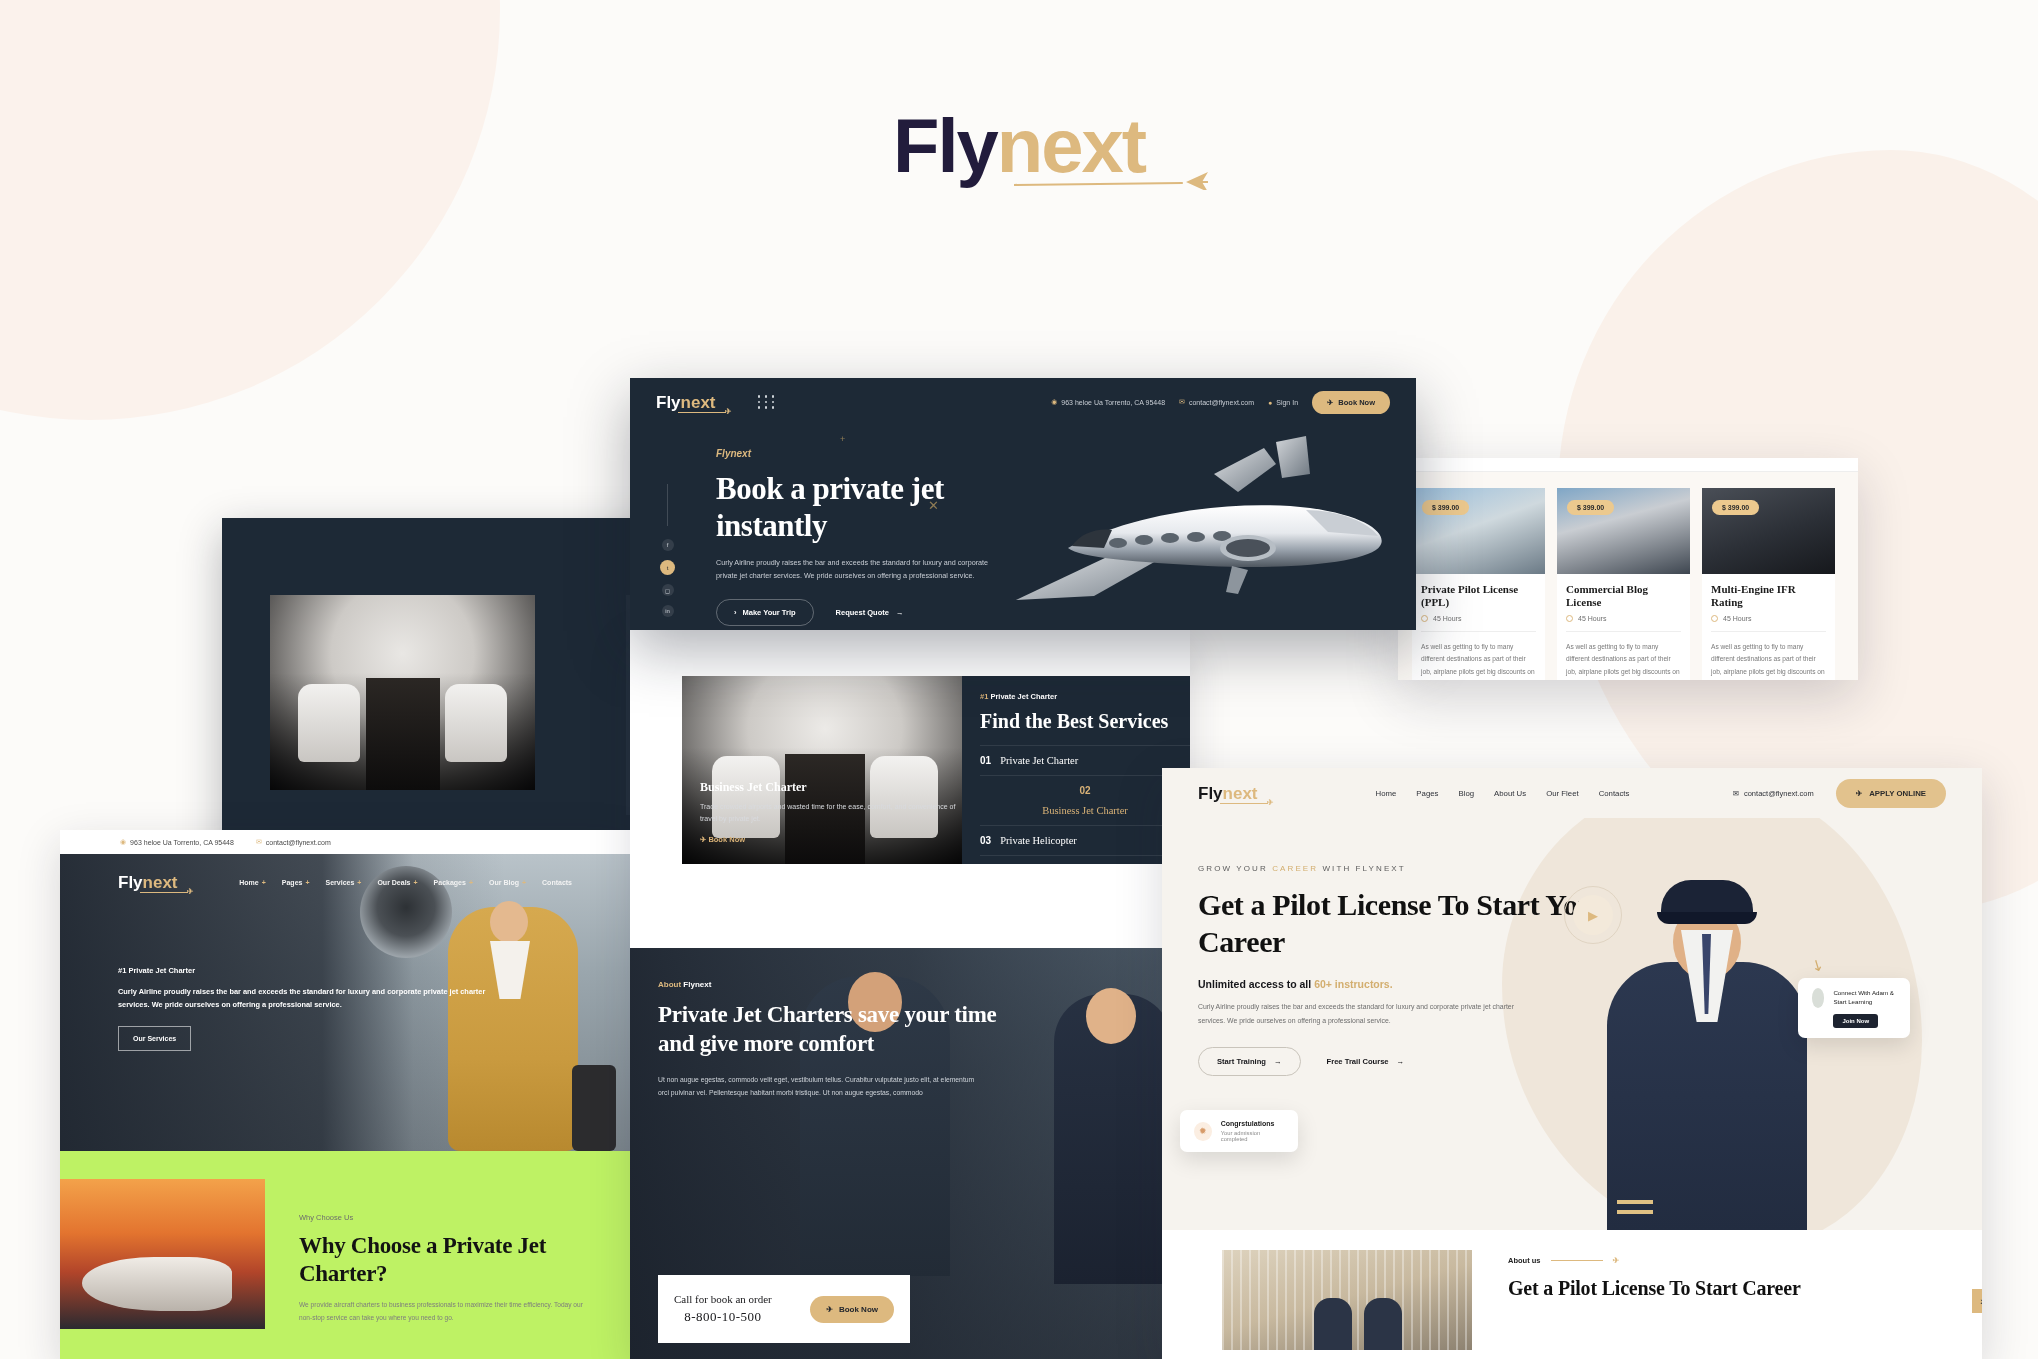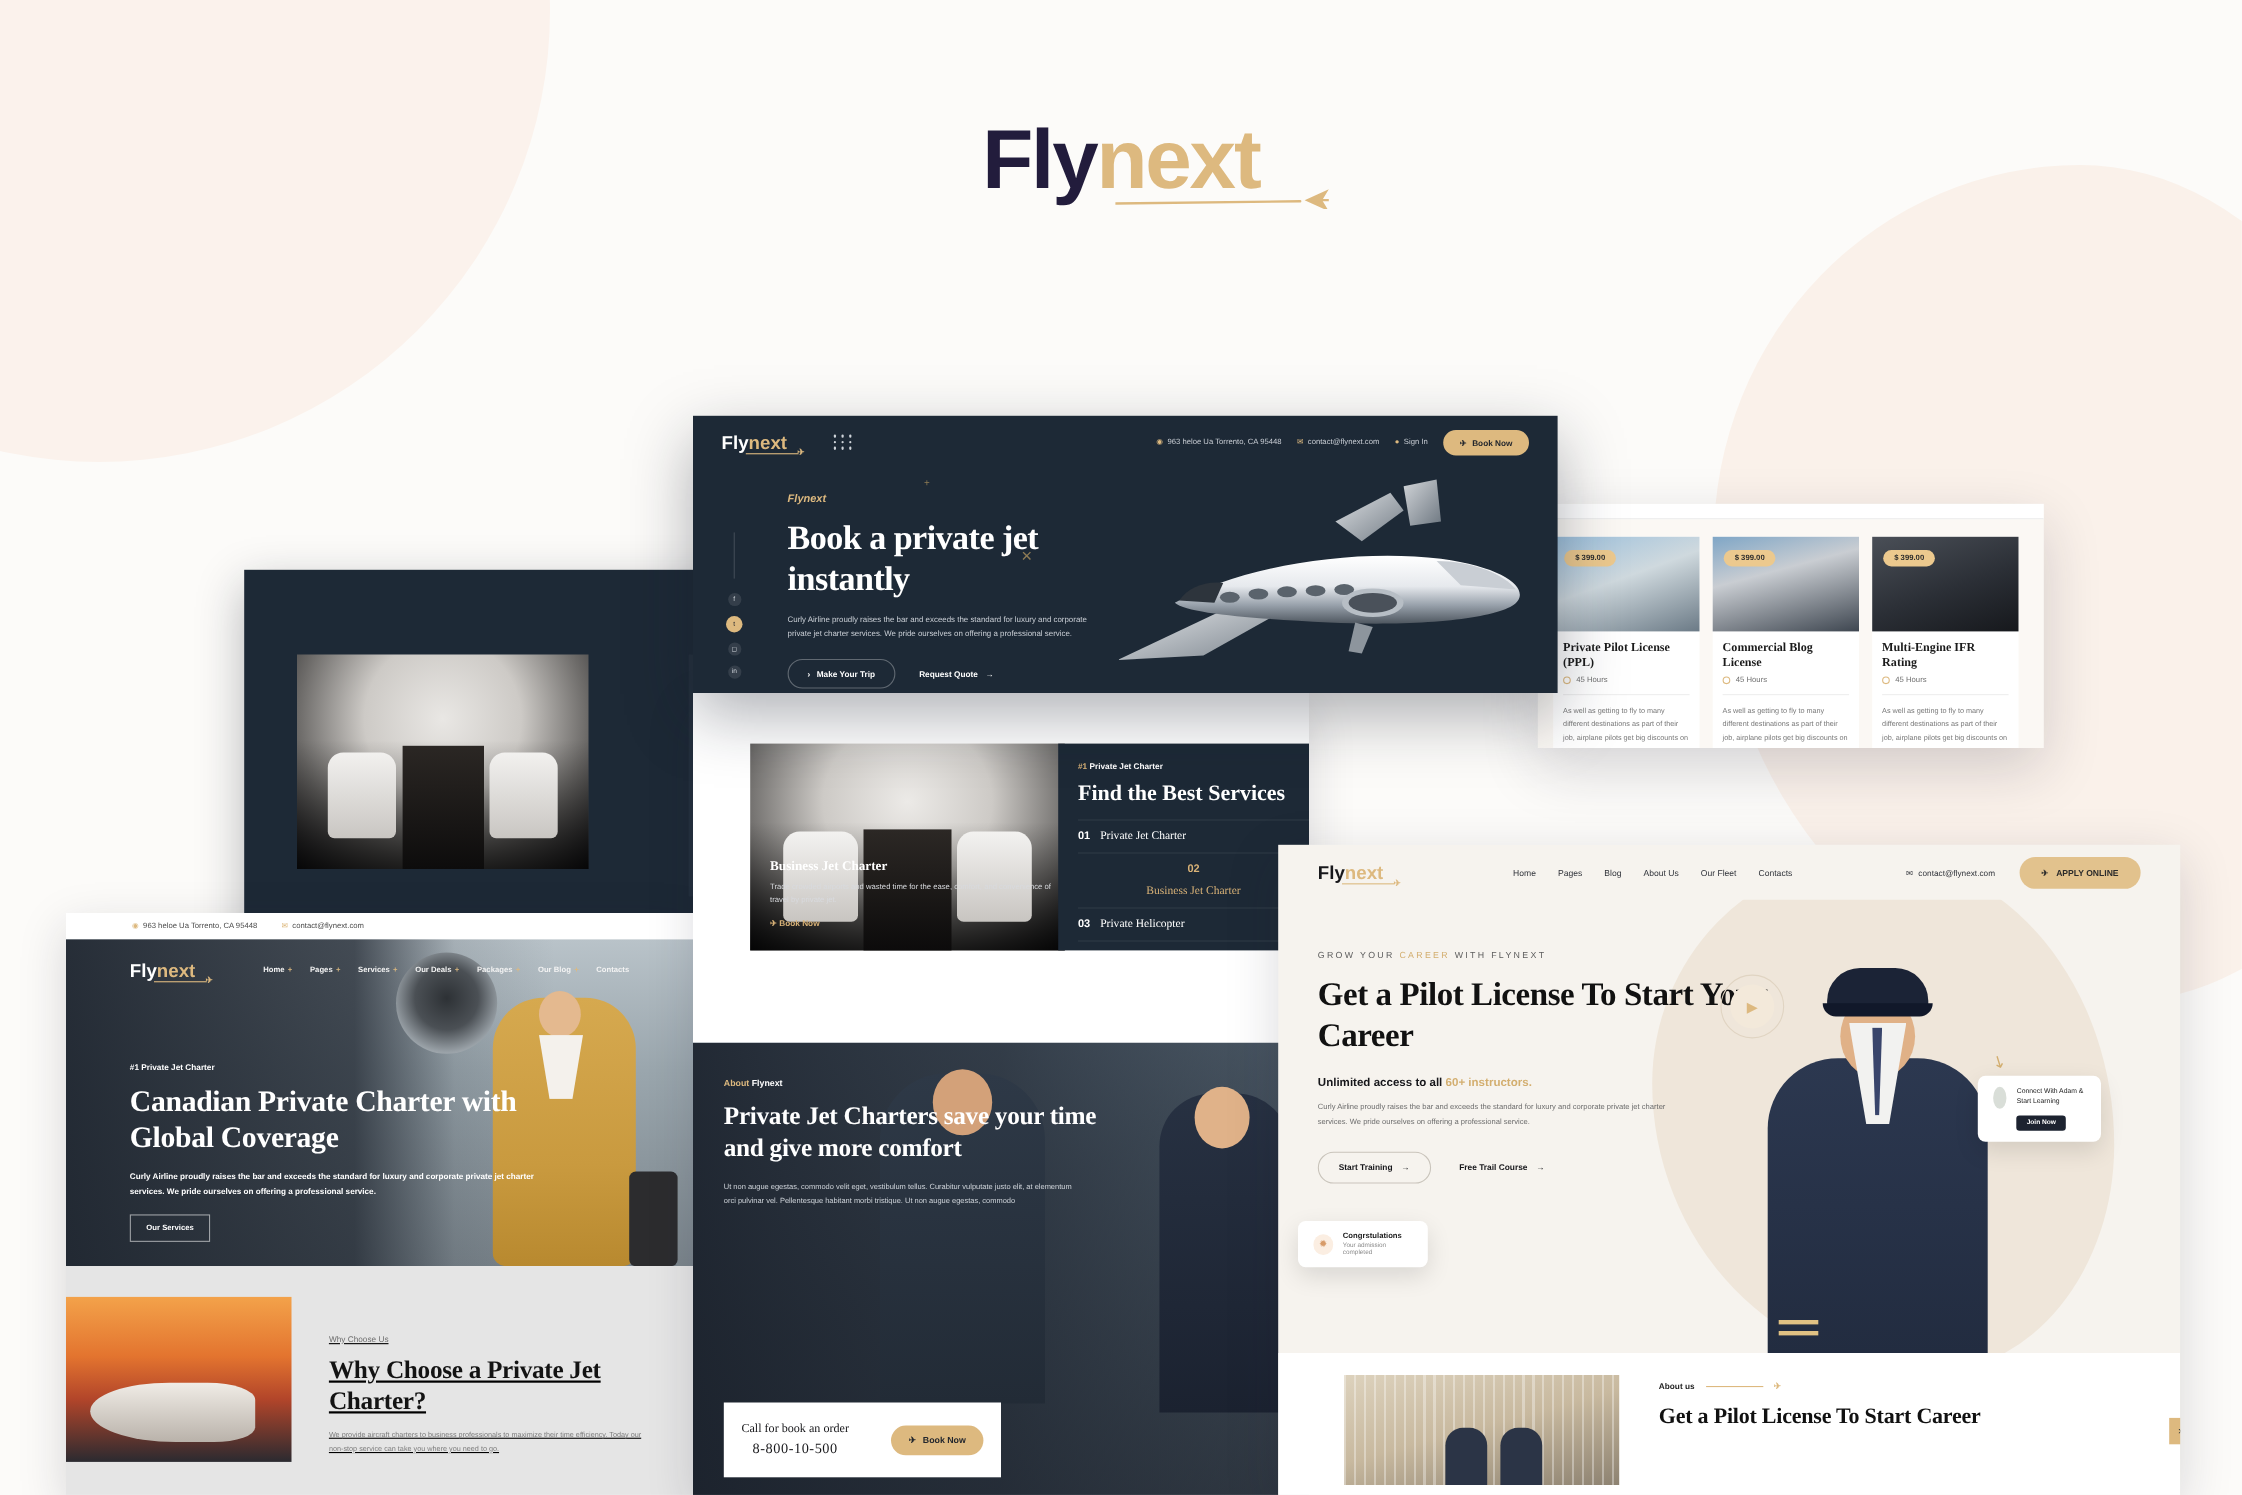--- a/index.html
+++ b/index.html
@@ -225,21 +225,21 @@
     position: absolute; left: 0; right: 0; top: 20px; display: flex; align-items: center; padding: 0 58px;
   }
   #charter-nav .links { margin-left: auto; display: flex; gap: 16px; font-size: 7px; color: #f3f3f3; font-weight: bold; }
   #charter-nav .links span i { color: #ddb97f; font-style: normal; margin-left: 3px; }
   #charter-copy { position: absolute; left: 58px; top: 112px; color: #fff; width: 400px; }
   #charter-copy .eyebrow { font-size: 7.5px; font-weight: bold; margin-bottom: 10px; }
   #charter-copy h1 { font-size: 27px; line-height: 1.22; margin-bottom: 12px; letter-spacing: -.3px; }
   #charter-copy p { font-size: 7.4px; line-height: 1.8; width: 378px; margin-bottom: 14px; font-weight: bold; }
   #charter-copy .ob { border: 1px solid rgba(255,255,255,.55); color: #fff; font-size: 7px;
     font-weight: bold; padding: 8px 14px; display: inline-block; }
-  #charter-lower { position: relative; height: 208px; background: #e5e5e5; display: flex; text-decoration: underline; }
+  #charter-lower { position: relative; height: 208px; background: #bef264; display: flex; }
   #charter-lower .sunset {
     width: 205px; height: 150px; margin: 28px 0 0 0;
     background: linear-gradient(180deg,#f3a24a 0%,#e3742f 36%,#b2452a 62%,#2b2a30 100%);
     position: relative; overflow: hidden;
   }
   #charter-lower .sunset .plane {
     position: absolute; left: 22px; bottom: 18px; width: 150px; height: 54px;
     background: linear-gradient(180deg,#f0ece6,#b9b2aa); border-radius: 50% 30% 26% 54%;
   }
   #charter-why { padding: 62px 0 0 34px; width: 330px; }
@@ -631,21 +631,20 @@
         <span><span>Pages</span><i>+</i></span>
         <span><span>Services</span><i>+</i></span>
         <span><span>Our Deals</span><i>+</i></span>
         <span><span>Packages</span><i>+</i></span>
         <span><span>Our Blog</span><i>+</i></span>
         <span><span>Contacts</span></span>
       </div>
     </div>
     <div id="charter-copy">
       <div class="eyebrow">#1 Private Jet Charter</div>
-      <h1 class="serif">Canadian Private Charter with Global Coverage</h1>
       <p>Curly Airline proudly raises the bar and exceeds the standard for luxury and corporate private jet charter services. We pride ourselves on offering a professional service.</p>
       <span class="ob">Our Services</span>
     </div>
   </div>
   <div id="charter-lower">
     <div class="sunset">
         <div class="plane"></div>
       </div>
     <div id="charter-why">
       <div class="eyebrow">Why Choose Us</div>

